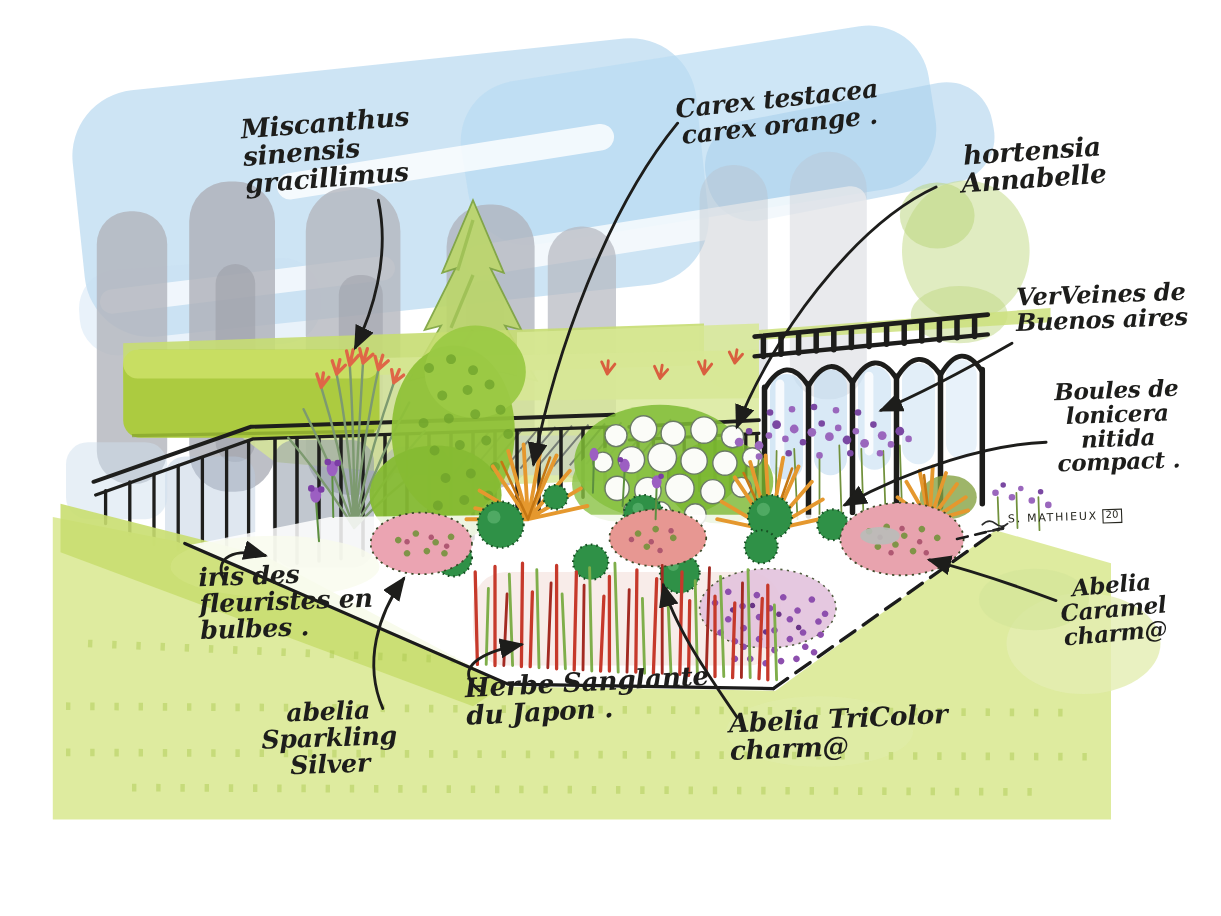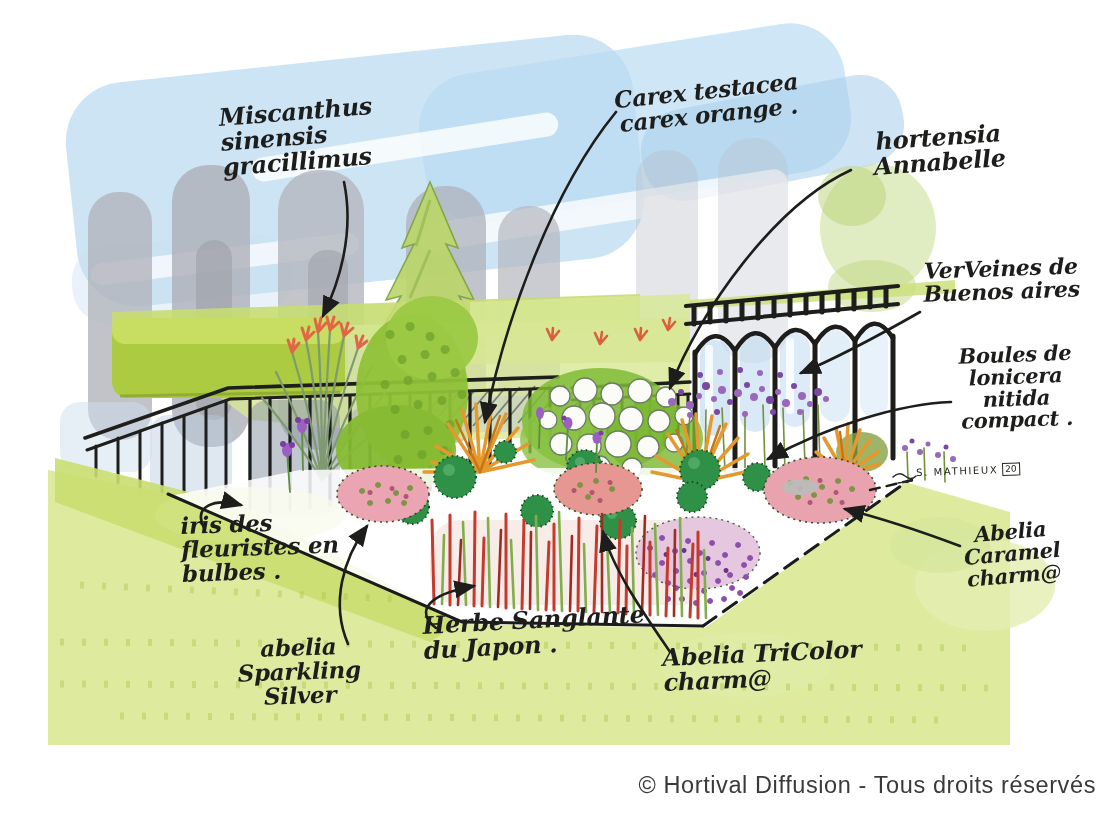--- a/index.html
+++ b/index.html
@@ -374,15 +374,14 @@
 
 <div class="hand" style="left:180px;top:514px;width:170px;font-size:23px;transform:rotate(-2deg);">iris des
 fleuristes en
 bulbes .</div>
 
 <div class="signature">
   <span>S. MATHIEUX</span>
   <span class="yearbox">20</span>
 </div>
 
-<div class="copyright">© Hortival Diffusion - Tous droits réservés</div>
 
 </div>
 
 </body></html>

